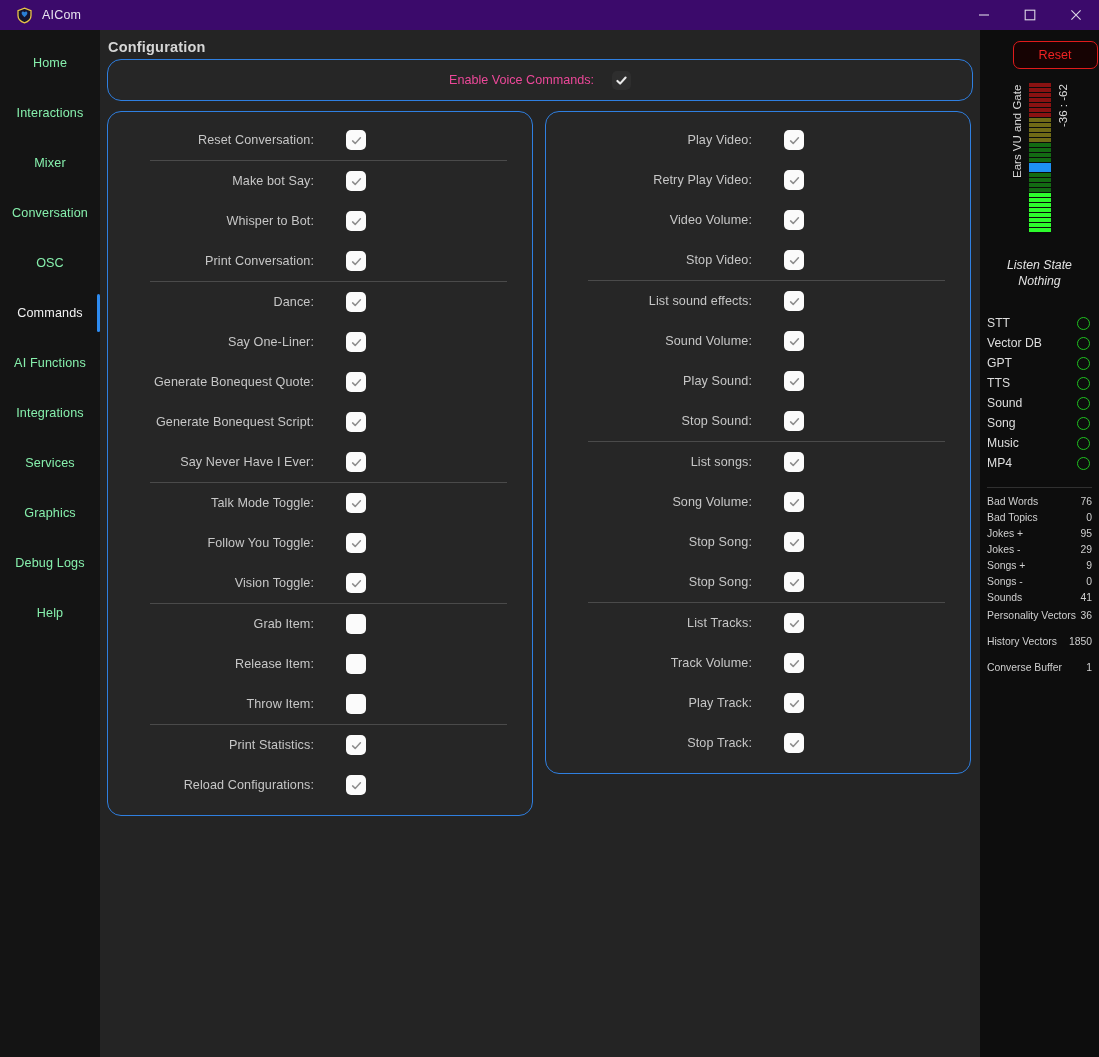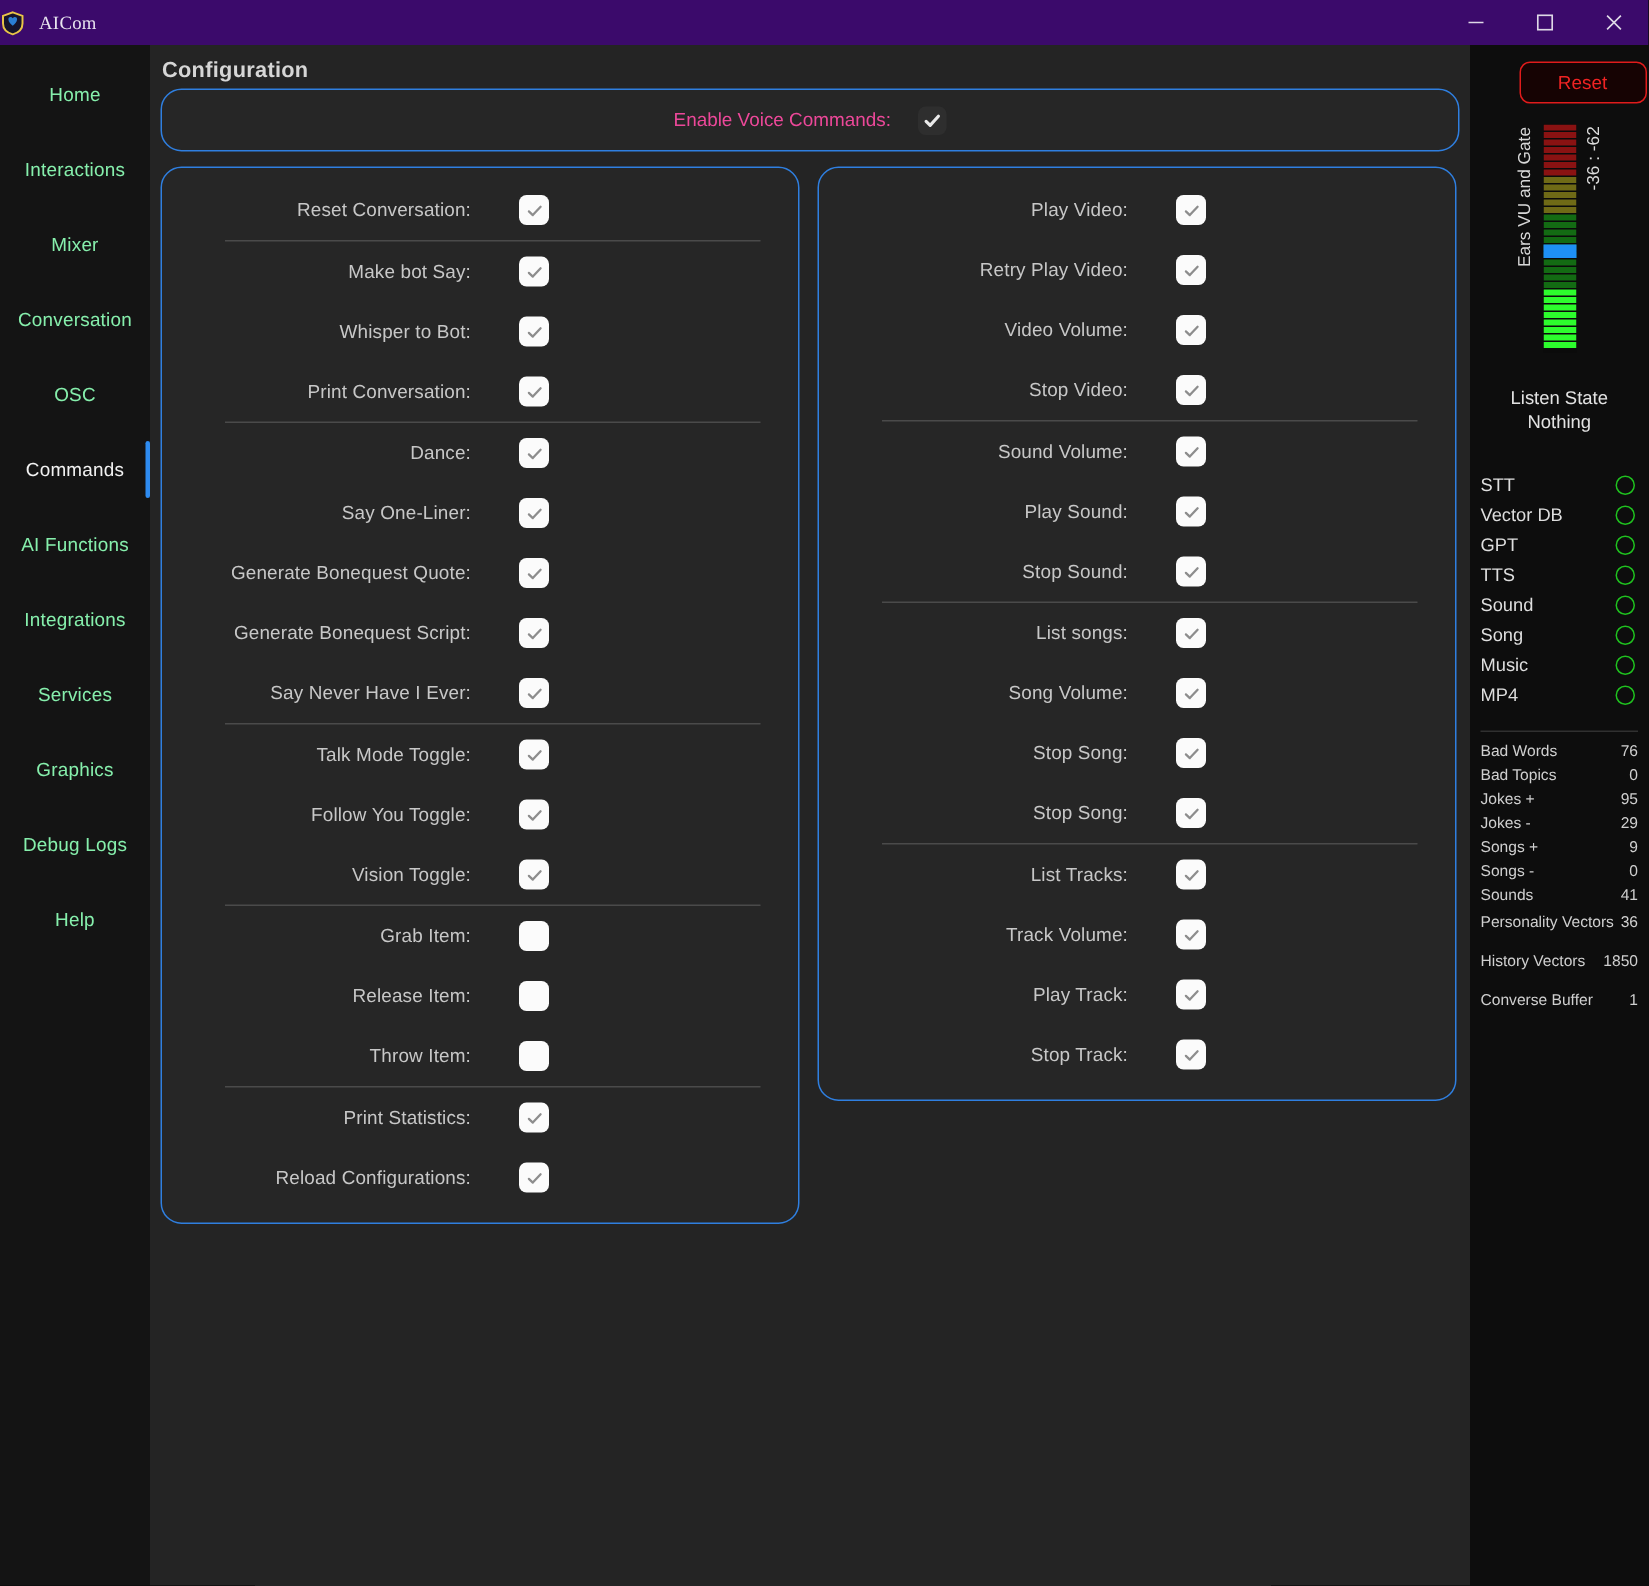--- a/index.html
+++ b/index.html
@@ -22,23 +22,22 @@
     flex-direction: column;
   }
 
   
   .titlebar {
     height: 30px;
     flex: 0 0 30px;
     background: #3b0a6b;
     display: flex;
     align-items: center;
-    padding-left: 0;
+    padding-left: 16px;
     user-select: none;
-    font-family: Liberation Serif, serif;
   }
   .app-icon {
     width: 17px; height: 17px;
     flex: 0 0 17px;
     display: flex; align-items: center; justify-content: center;
     margin-right: 9px;
   }
   .app-icon svg { display: block; }
   .title-text {
     color: #e8e4ef;
@@ -273,20 +272,21 @@
     justify-content: flex-end;
     padding-bottom: 1px;
   }
 
   .listen-state {
     margin-top: 14px;
     text-align: center;
     color: #e2e2e2;
     font-size: 12.3px;
     line-height: 16px;
+    font-style: italic;
   }
 
   .status-list {
     margin-top: 24px;
     width: 100%;
   }
   .status-row {
     display: flex;
     align-items: center;
     height: 20px;
@@ -615,20 +615,30 @@
               <div class="cb-wrap">
                 <div class="cb" aria-checked="true">
                   <svg width="13" height="13" viewBox="0 0 13 13">
                     <path d="M2.6 6.9 L5.2 9.4 L10.4 3.8" fill="none" stroke="#8d8d8d" stroke-width="1.5" stroke-linecap="round" stroke-linejoin="round"></path>
                   </svg>
                 </div>
               </div>
             </div>
             <div class="sep"></div>
             <div class="row">
+              <div class="row-label">List sound effects:</div>
+              <div class="cb-wrap">
+                <div class="cb" aria-checked="true">
+                  <svg width="13" height="13" viewBox="0 0 13 13">
+                    <path d="M2.6 6.9 L5.2 9.4 L10.4 3.8" fill="none" stroke="#8d8d8d" stroke-width="1.5" stroke-linecap="round" stroke-linejoin="round"></path>
+                  </svg>
+                </div>
+              </div>
+            </div>
+            <div class="row">
               <div class="row-label">Sound Volume:</div>
               <div class="cb-wrap">
                 <div class="cb" aria-checked="true">
                   <svg width="13" height="13" viewBox="0 0 13 13">
                     <path d="M2.6 6.9 L5.2 9.4 L10.4 3.8" fill="none" stroke="#8d8d8d" stroke-width="1.5" stroke-linecap="round" stroke-linejoin="round"></path>
                   </svg>
                 </div>
               </div>
             </div>
             <div class="row">

